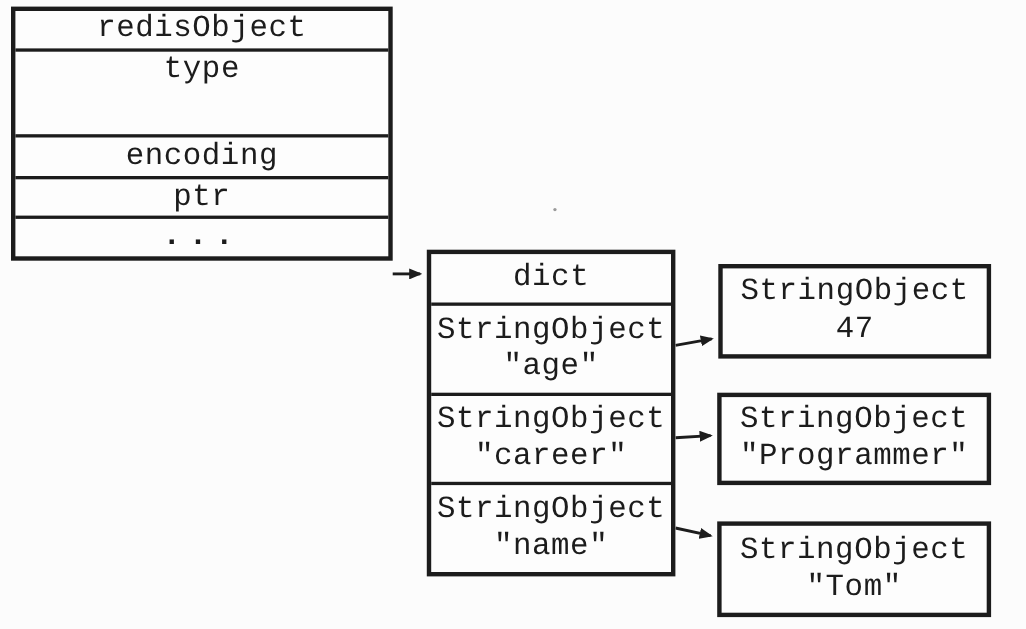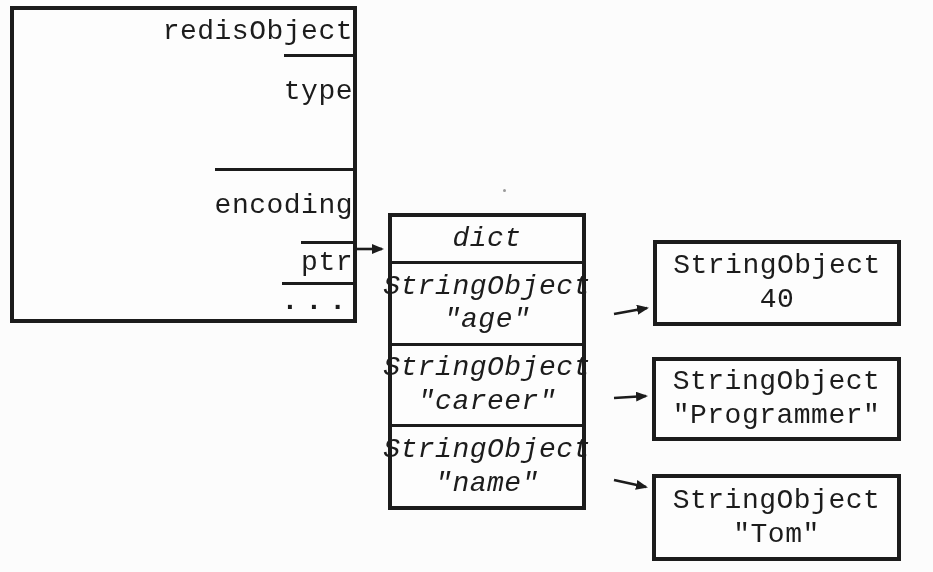--- a/index.html
+++ b/index.html
@@ -28,28 +28,28 @@
     justify-content: center;
     font-size: 28px;
     line-height: 1.2;
     letter-spacing: 0.5px;
     text-align: center;
     white-space: nowrap;
   }
   .row + .row { border-top: 3px solid #1c1c1c; }
   .dots { letter-spacing: 7px; font-weight: bold; }
   
-  #redis-box { left: 10px; top: 6px; width: 347px; height: 317px; align-items: flex-end; }
+  #redis-box { left: 10px; top: 6px; width: 347px; height: 231px; }
   #redis-box .r-header { height: 50px; }
   #redis-box .r-type { height: 82px; }
   #redis-box .r-encoding { height: 83px; margin-top: 42px; }
   #redis-box .r-ptr { height: 47px; }
   #redis-box .r-dots { flex: 1; }
   
-  #dict-box { left: 388px; top: 213px; width: 198px; height: 297px; font-style: italic; }
+  #dict-box { left: 388px; top: 227px; width: 226px; height: 297px; }
   #dict-box .r-header { height: 44px; }
   #dict-box .entry { flex: 1; }
   
   #value-box-0 { left: 653px; top: 240px; width: 248px; height: 86px; }
   #value-box-1 { left: 652px; top: 357px; width: 249px; height: 84px; }
   #value-box-2 { left: 652px; top: 474px; width: 249px; height: 87px; }
   .value-box .row { height: 100%; }
   .arrows-layer {
     position: absolute;
     left: 0; top: 0; width: 933px; height: 572px;
@@ -113,21 +113,21 @@
     </div>
     <div class="row entry">
       <span>StringObject</span>
       <span>"name"</span>
     </div>
   </div>
 
   <div class="box value-box" id="value-box-0">
     <div class="row">
       <span>StringObject</span>
-      <span>40</span>
+      <span>47</span>
     </div>
   </div>
 
   <div class="box value-box" id="value-box-1">
     <div class="row">
       <span>StringObject</span>
       <span>"Programmer"</span>
     </div>
   </div>
 

